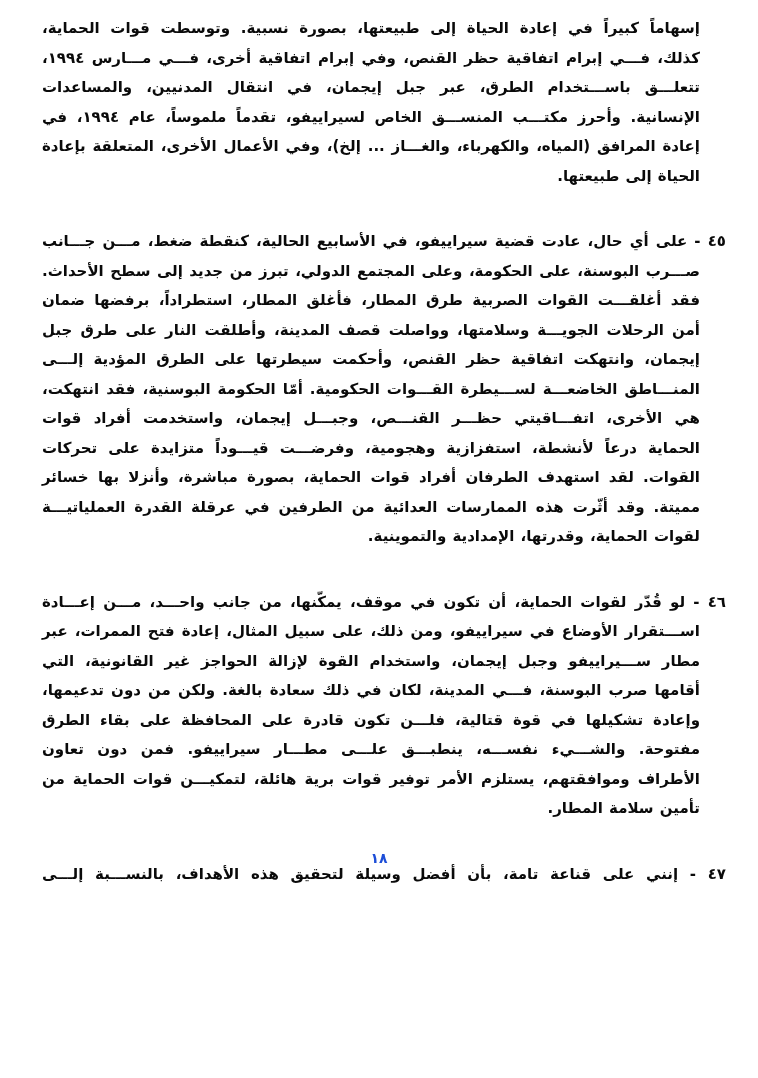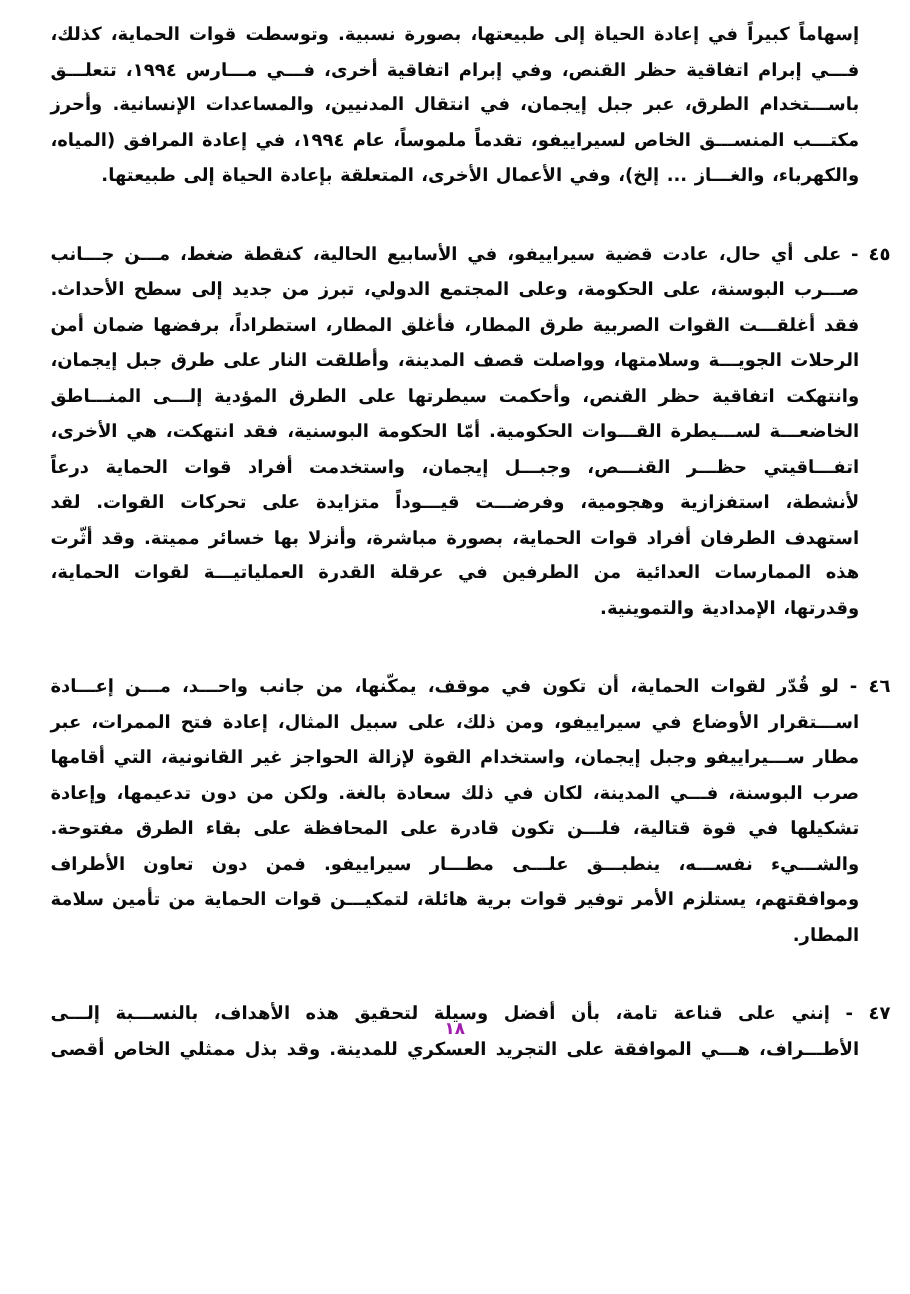--- a/index.html
+++ b/index.html
@@ -12,21 +12,21 @@
     width: 758px;
     height: 892px;
     margin: 0 auto;
     background: #ffffff;
     color: #0a0a0a;
     font-family: "DejaVu Sans", sans-serif;
     font-weight: 700;
     direction: rtl;
     overflow: hidden;
     box-sizing: border-box;
-    padding: 14px 16px 0 42px;
+    padding: 14px 32px 0 42px;
   }
   .para {
     direction: rtl;
     text-align: justify;
     text-justify: inter-word;
     font-size: 15px;
     line-height: 29.5px;
     margin: 0 0 36px 0;
     padding-right: 26px;
     word-spacing: 1px;
@@ -39,21 +39,21 @@
     white-space: pre;
   }
   .pageno {
     position: absolute;
     bottom: 26px;
     left: 0;
     right: 0;
     text-align: center;
     font-size: 14px;
     font-weight: 700;
-    color: #a21caf;
+    color: #1d4ed8;
   }
 </style>
 </head>
 <body>
 
 <div class="page">
 
   <p class="para cont">إسهاماً كبيراً في إعادة الحياة إلى طبيعتها، بصورة نسبية. وتوسطت قوات الحماية، كذلك، فـــي إبرام اتفاقية حظر القنص، وفي إبرام اتفاقية أخرى، فـــي مـــارس ١٩٩٤، تتعلـــق باســـتخدام الطرق، عبر جبل إيجمان، في انتقال المدنيين، والمساعدات الإنسانية. وأحرز مكتـــب المنســـق الخاص لسيراييفو، تقدماً ملموساً، عام ١٩٩٤، في إعادة المرافق (المياه، والكهرباء، والغـــاز ... إلخ)، وفي الأعمال الأخرى، المتعلقة بإعادة الحياة إلى طبيعتها.</p>
 
   <p class="para numbered"><span class="pnum">٤٥</span><span class="psep"> - </span><span>على أي حال، عادت قضية سيراييفو، في الأسابيع الحالية، كنقطة ضغط، مـــن جـــانب صـــرب البوسنة، على الحكومة، وعلى المجتمع الدولي، تبرز من جديد إلى سطح الأحداث. فقد أغلقـــت القوات الصربية طرق المطار، فأغلق المطار، استطراداً، برفضها ضمان أمن الرحلات الجويـــة وسلامتها، وواصلت قصف المدينة، وأطلقت النار على طرق جبل إيجمان، وانتهكت اتفاقية حظر القنص، وأحكمت سيطرتها على الطرق المؤدية إلـــى المنـــاطق الخاضعـــة لســـيطرة القـــوات الحكومية. أمّا الحكومة البوسنية، فقد انتهكت، هي الأخرى، اتفـــاقيتي حظـــر القنـــص، وجبـــل إيجمان، واستخدمت أفراد قوات الحماية درعاً لأنشطة، استفزازية وهجومية، وفرضـــت قيـــوداً متزايدة على تحركات القوات. لقد استهدف الطرفان أفراد قوات الحماية، بصورة مباشرة، وأنزلا بها خسائر مميتة. وقد أثّرت هذه الممارسات العدائية من الطرفين في عرقلة القدرة العملياتيـــة لقوات الحماية، وقدرتها، الإمدادية والتموينية.</span></p>

